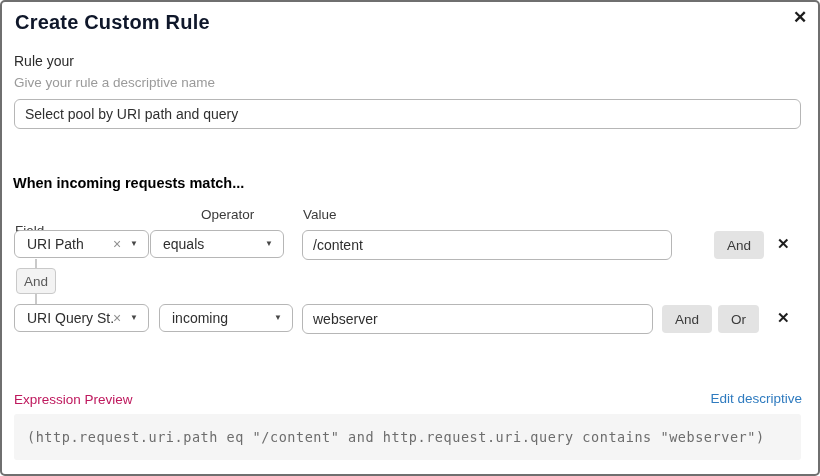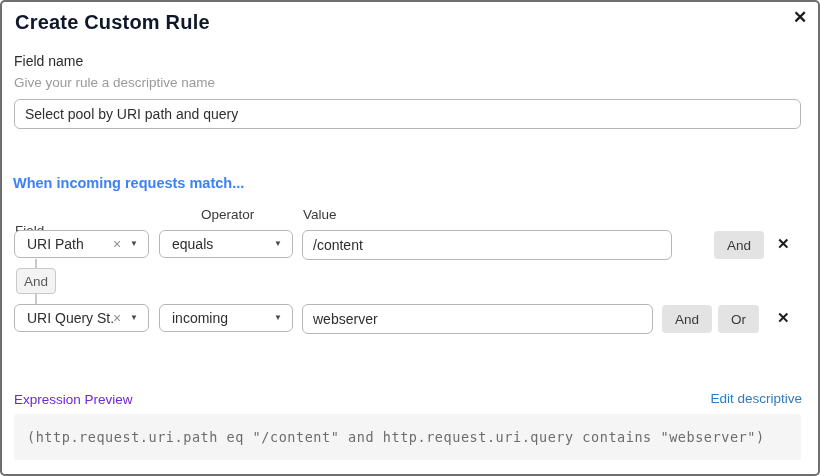--- a/index.html
+++ b/index.html
@@ -10,68 +10,68 @@
   .title { left:13px; top:9px; font-size:20px; font-weight:700; color:#0f172a; letter-spacing:.2px; }
   .close { left:791px; top:6px; font-size:17px; font-weight:700; color:#1c1c1c; cursor:pointer; line-height:1.2; }
 
   .rule-label { left:12px; top:51px; font-size:14px; color:#2b2b2b; }
   .hint { left:12px; top:73px; font-size:13.5px; color:#9a9a9a; }
 
   .text-input { height:30px; border:1px solid #b6b6b6; border-radius:6px; padding:0 10px; font-size:14px;
                 color:#2f2f2f; font-family:inherit; background:#fff; width:100%; outline:none; }
   .name-wrap { left:12px; top:97px; width:787px; }
 
-  .match-heading { left:11px; top:173px; font-size:14.5px; font-weight:700; color:#3b82f6; }
+  .match-heading { left:11px; top:173px; font-size:14.5px; font-weight:700; color:#000000; }
   .col-label { top:205px; font-size:13.5px; color:#3a3a3a; }
   .cl-field { left:13px;margin-top:16px; } .cl-op { left:158px;margin-left:41px; } .cl-val { left:301px; }
 
   .select { height:28px; border:1px solid #b6b6b6; border-radius:6px; display:flex; align-items:center;
             padding:0 10px 0 12px; font-size:14px; color:#2f2f2f; background:#fff; cursor:pointer; }
   .select .grow { flex:1; white-space:nowrap; overflow:hidden; }
   .clear-x { color:#8f8f8f; font-size:14px; margin-right:9px; line-height:1; }
   .caret { color:#474747; font-size:8px; line-height:1; }
 
   .f1 { left:12px; top:228px; width:135px; }
-  .o1 { left:157px; top:228px; width:134px;gap:33px; }
+  .o1 { left:148px; top:228px; width:134px;gap:33px; }
   .v1 { left:300px; top:228px; width:370px; }
   .and1 { left:712px; top:229px; }
   .x1 { left:775px; top:233px; }
 
   .connector { left:33px; top:257px; width:2px; height:47px; background:#c9c9c9; }
   .and-badge { left:14px; top:266px; width:40px; height:26px; background:#f3f3f3; border:1px solid #c9c9c9;
                border-radius:4px; display:flex; align-items:center; justify-content:center;
                font-size:13.5px; color:#5a5a5a; }
 
   .f2 { left:12px; top:302px; width:135px; }
   .o2 { left:157px; top:302px; width:134px; }
   .v2 { left:300px; top:302px; width:351px; }
   .and2 { left:660px; top:303px; }
   .or2  { left:716px; top:303px; }
   .x2 { left:775px; top:307px; }
 
   .gray-btn { height:28px; padding:0 13px; background:#e3e3e3; border:none; border-radius:4px;
               font-size:13.5px; color:#3b3b3b; font-family:inherit; cursor:pointer; }
   .remove-x { font-size:15px; font-weight:700; color:#1d1d1d; cursor:pointer; line-height:1.2; }
 
-  .expr-label { left:12px; top:390px; font-size:13.5px; color:#6d28d9; }
+  .expr-label { left:12px; top:390px; font-size:13.5px; color:#be185d; }
   .edit-link { top:389px; right:16px; font-size:13.5px; color:#2f7bbf; text-decoration:none; cursor:pointer; }
   .code-box { left:12px; top:412px; width:787px; height:46px; background:#f5f5f5; border-radius:3px;
               display:flex; align-items:center; padding:0 13px; }
   .code { font-family:"DejaVu Sans Mono", monospace; font-size:13.5px; letter-spacing:.55px;
           color:#6d6d6d; white-space:nowrap; }
 </style>
 </head>
 <body>
 
 <div class="dialog">
 
   <div class="abs title">Create Custom Rule</div>
   <div class="abs close">✕</div>
 
-  <div class="abs rule-label">Field name</div>
+  <div class="abs rule-label">Rule your</div>
   <div class="abs name-wrap">
     <input class="text-input" type="text" value="Select pool by URI path and query" style="">
   </div>
   <div class="abs hint">Give your rule a descriptive name</div>
 
   <div class="abs match-heading">When incoming requests match...</div>
 
   <div class="abs col-label cl-field">Field</div>
   <div class="abs col-label cl-op">Operator</div>
   <div class="abs col-label cl-val">Value</div>

